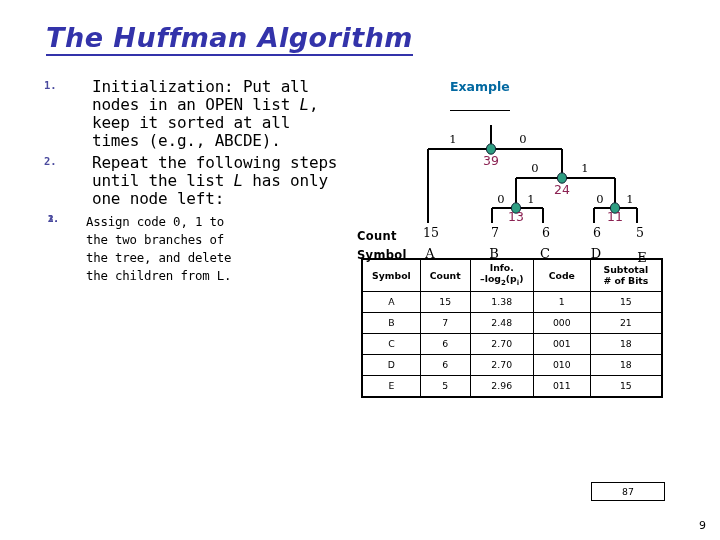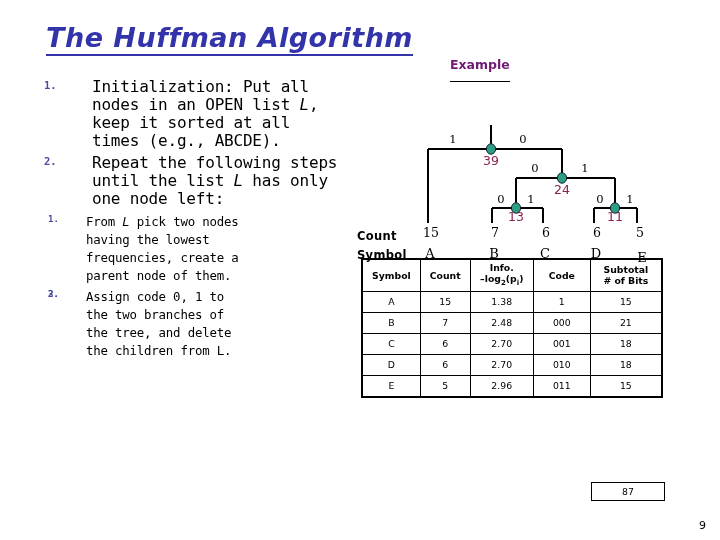--- a/index.html
+++ b/index.html
@@ -38,23 +38,23 @@
   .lvl2 .txt{
     font-family:"DejaVu Sans Mono", monospace;font-size:12.4px;color:#000;
     line-height:15.6px;letter-spacing:-0.2px;white-space:pre-wrap;
   }
   .it{font-style:italic;}
 
   
   #right{position:absolute;left:355px;top:55px;width:360px;height:470px;}
 
   #example-head{
-    position:absolute;left:95px;top:2px;
-    font-family:"DejaVu Sans", sans-serif;font-weight:bold;font-size:12.5px;color:#701a75;
-    border-bottom:1.6px solid #000;padding-bottom:9px;
+    position:absolute;left:95px;top:24px;
+    font-family:"DejaVu Sans", sans-serif;font-weight:bold;font-size:12.5px;color:#0369a1;
+    border-bottom:1.6px solid #000;padding-bottom:16px;
   }
 
   
   #tree{position:absolute;left:0;top:28px;width:360px;height:180px;}
 
   .rowlabel{
     position:absolute;font-family:"DejaVu Sans", sans-serif;
     font-weight:bold;font-size:11.5px;color:#000;letter-spacing:0.3px;
   }
 
@@ -110,24 +110,20 @@
       <span class="num">2.</span>
       <span class="txt">Repeat the following steps
 until the list <span class="it">L</span> has only
 one node left:</span>
     </div>
 
     <div class="lvl2wrap">
 
       <div class="lvl2">
         <span class="num">1.</span>
-        <span class="txt">From <span class="it">L</span> pick two nodes
-having the lowest
-frequencies, create a
-parent node of them.</span>
       </div>
 
       <div class="lvl2">
         <span class="num">2.</span>
       </div>
 
       <div class="lvl2">
         <span class="num">3.</span>
         <span class="txt">Assign code 0, 1 to
 the two branches of

